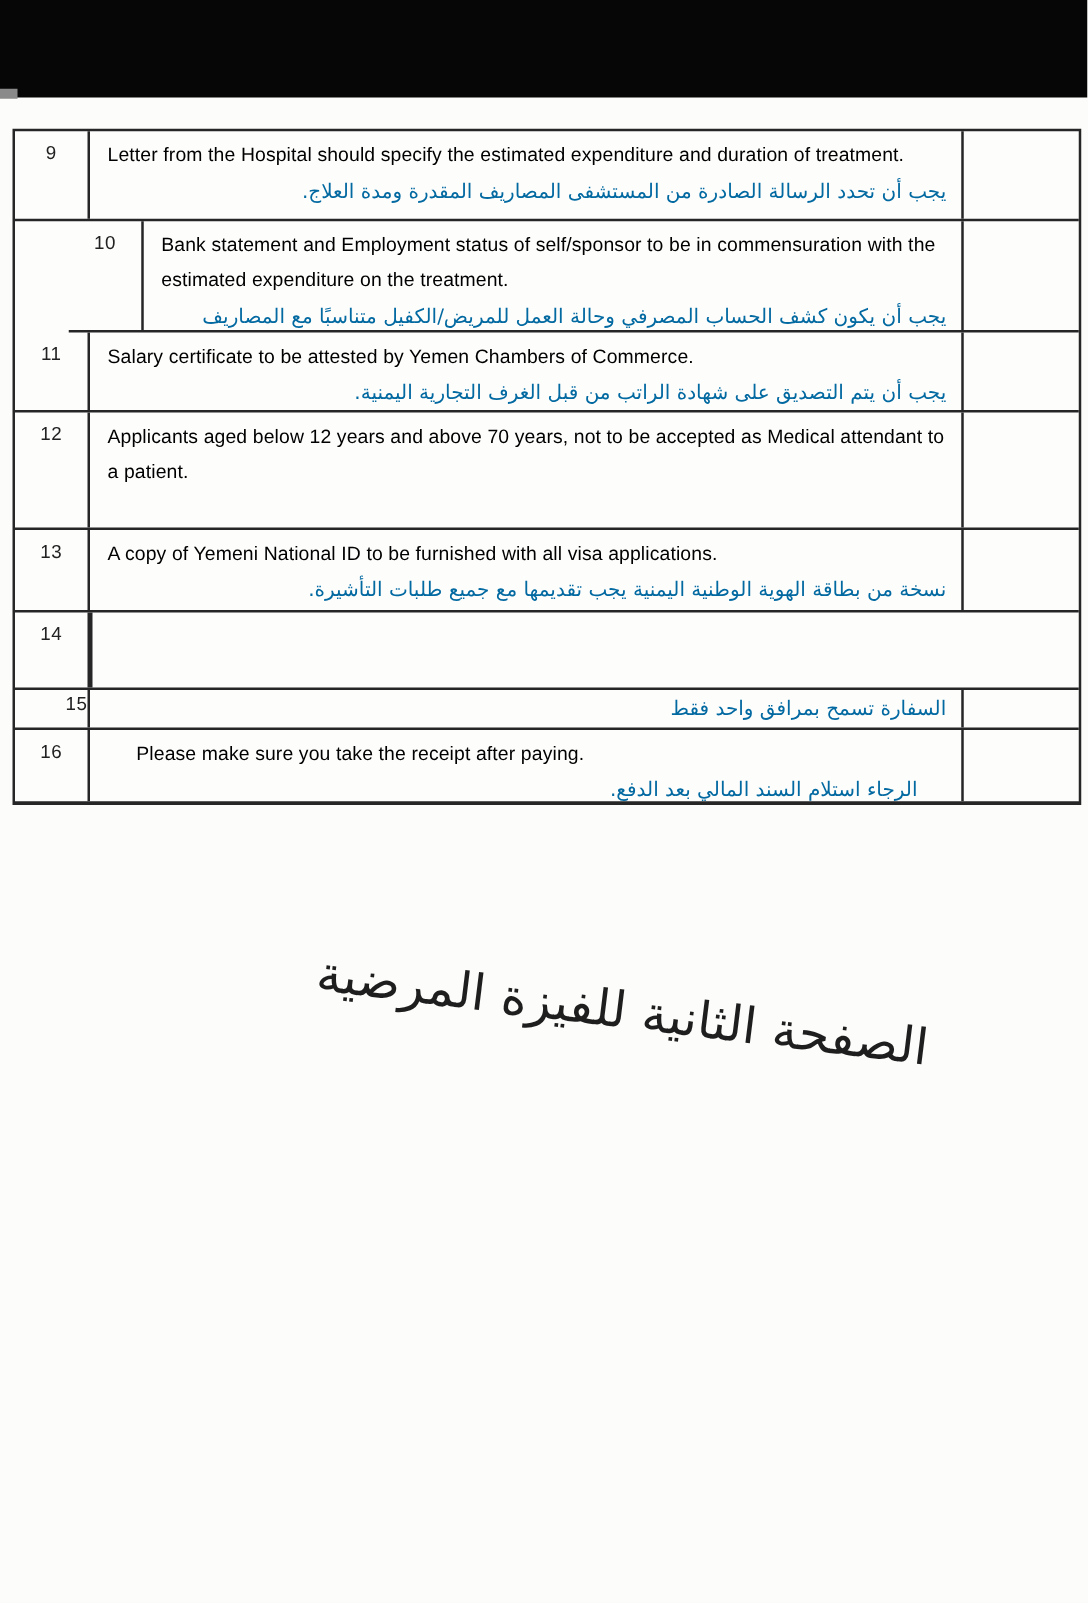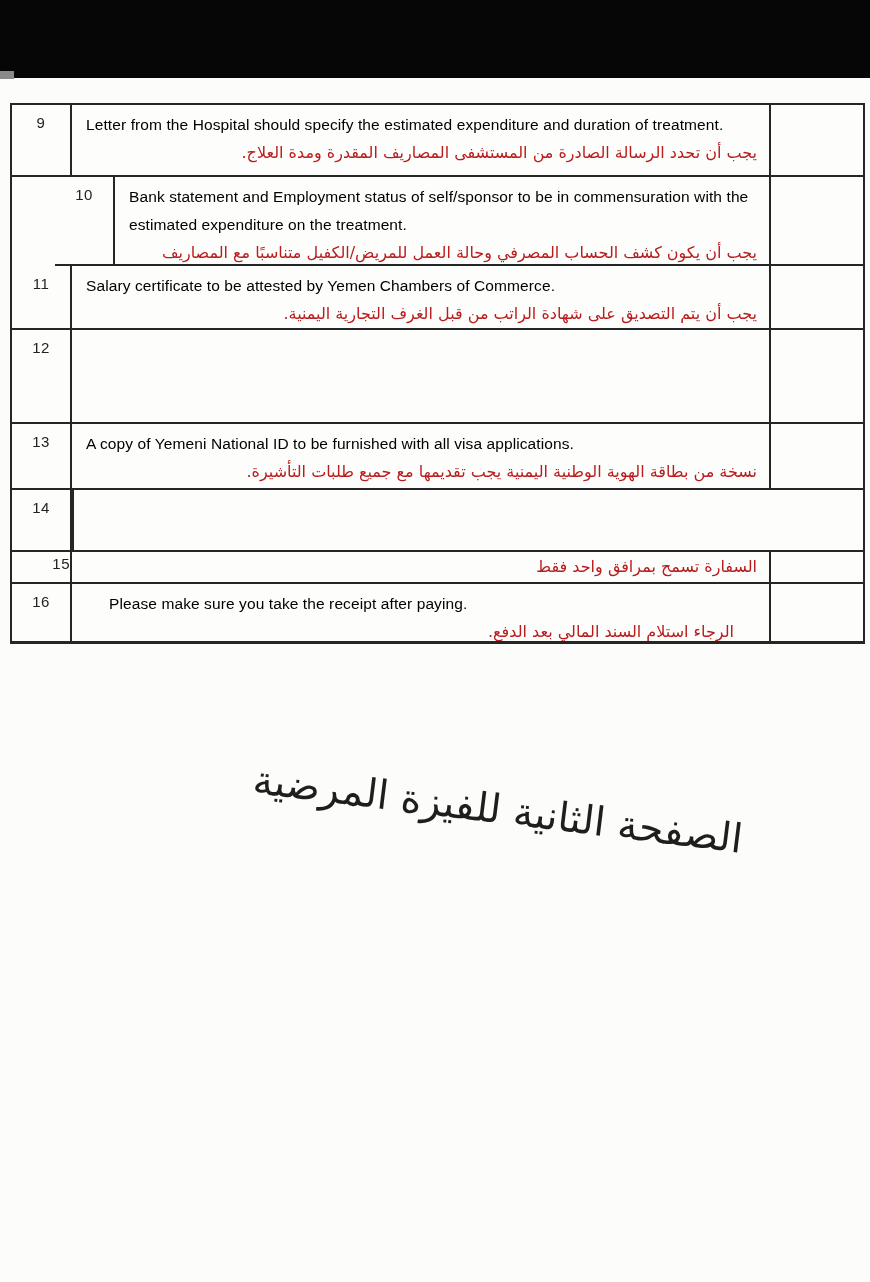--- a/index.html
+++ b/index.html
@@ -66,21 +66,21 @@
     color: #000000;
     max-width: 690px;
     letter-spacing: 0.1px;
   }
   .ar {
     direction: rtl;
     text-align: right;
     font-family: "DejaVu Sans", sans-serif;
     font-size: 16px;
     line-height: 28px;
-    color: #b91c1c;
+    color: #0369a1;
   }
   .h72  { height: 70px; }
   .h89  { height: 87px; margin-left: 43px; }
   .h64  { height: 62px; }
   .h94  { height: 92px; }
   .h66  { height: 64px; }
   .h62  { height: 60px; }
   .h32  { height: 30px; }
   .h59  { height: 57px; }
   .short .cell-num { padding-top: 3px; text-align: right; }
@@ -135,20 +135,21 @@
       <div class="cell-body">
         <div class="en">Salary certificate to be attested by Yemen Chambers of Commerce.</div>
         <div class="ar">يجب أن يتم التصديق على شهادة الراتب من قبل الغرف التجارية اليمنية.</div>
       </div>
       <div class="cell-check"></div>
     </div>
 
     <div class="row h94">
       <div class="cell-num">12</div>
       <div class="cell-body">
+        <div class="en">Applicants aged below 12 years and above 70 years, not to be accepted as Medical attendant to a patient.</div>
       </div>
       <div class="cell-check"></div>
     </div>
 
     <div class="row h66">
       <div class="cell-num">13</div>
       <div class="cell-body">
         <div class="en">A copy of Yemeni National ID to be furnished with all visa applications.</div>
         <div class="ar">نسخة من بطاقة الهوية الوطنية اليمنية يجب تقديمها مع جميع طلبات التأشيرة.</div>
       </div>

